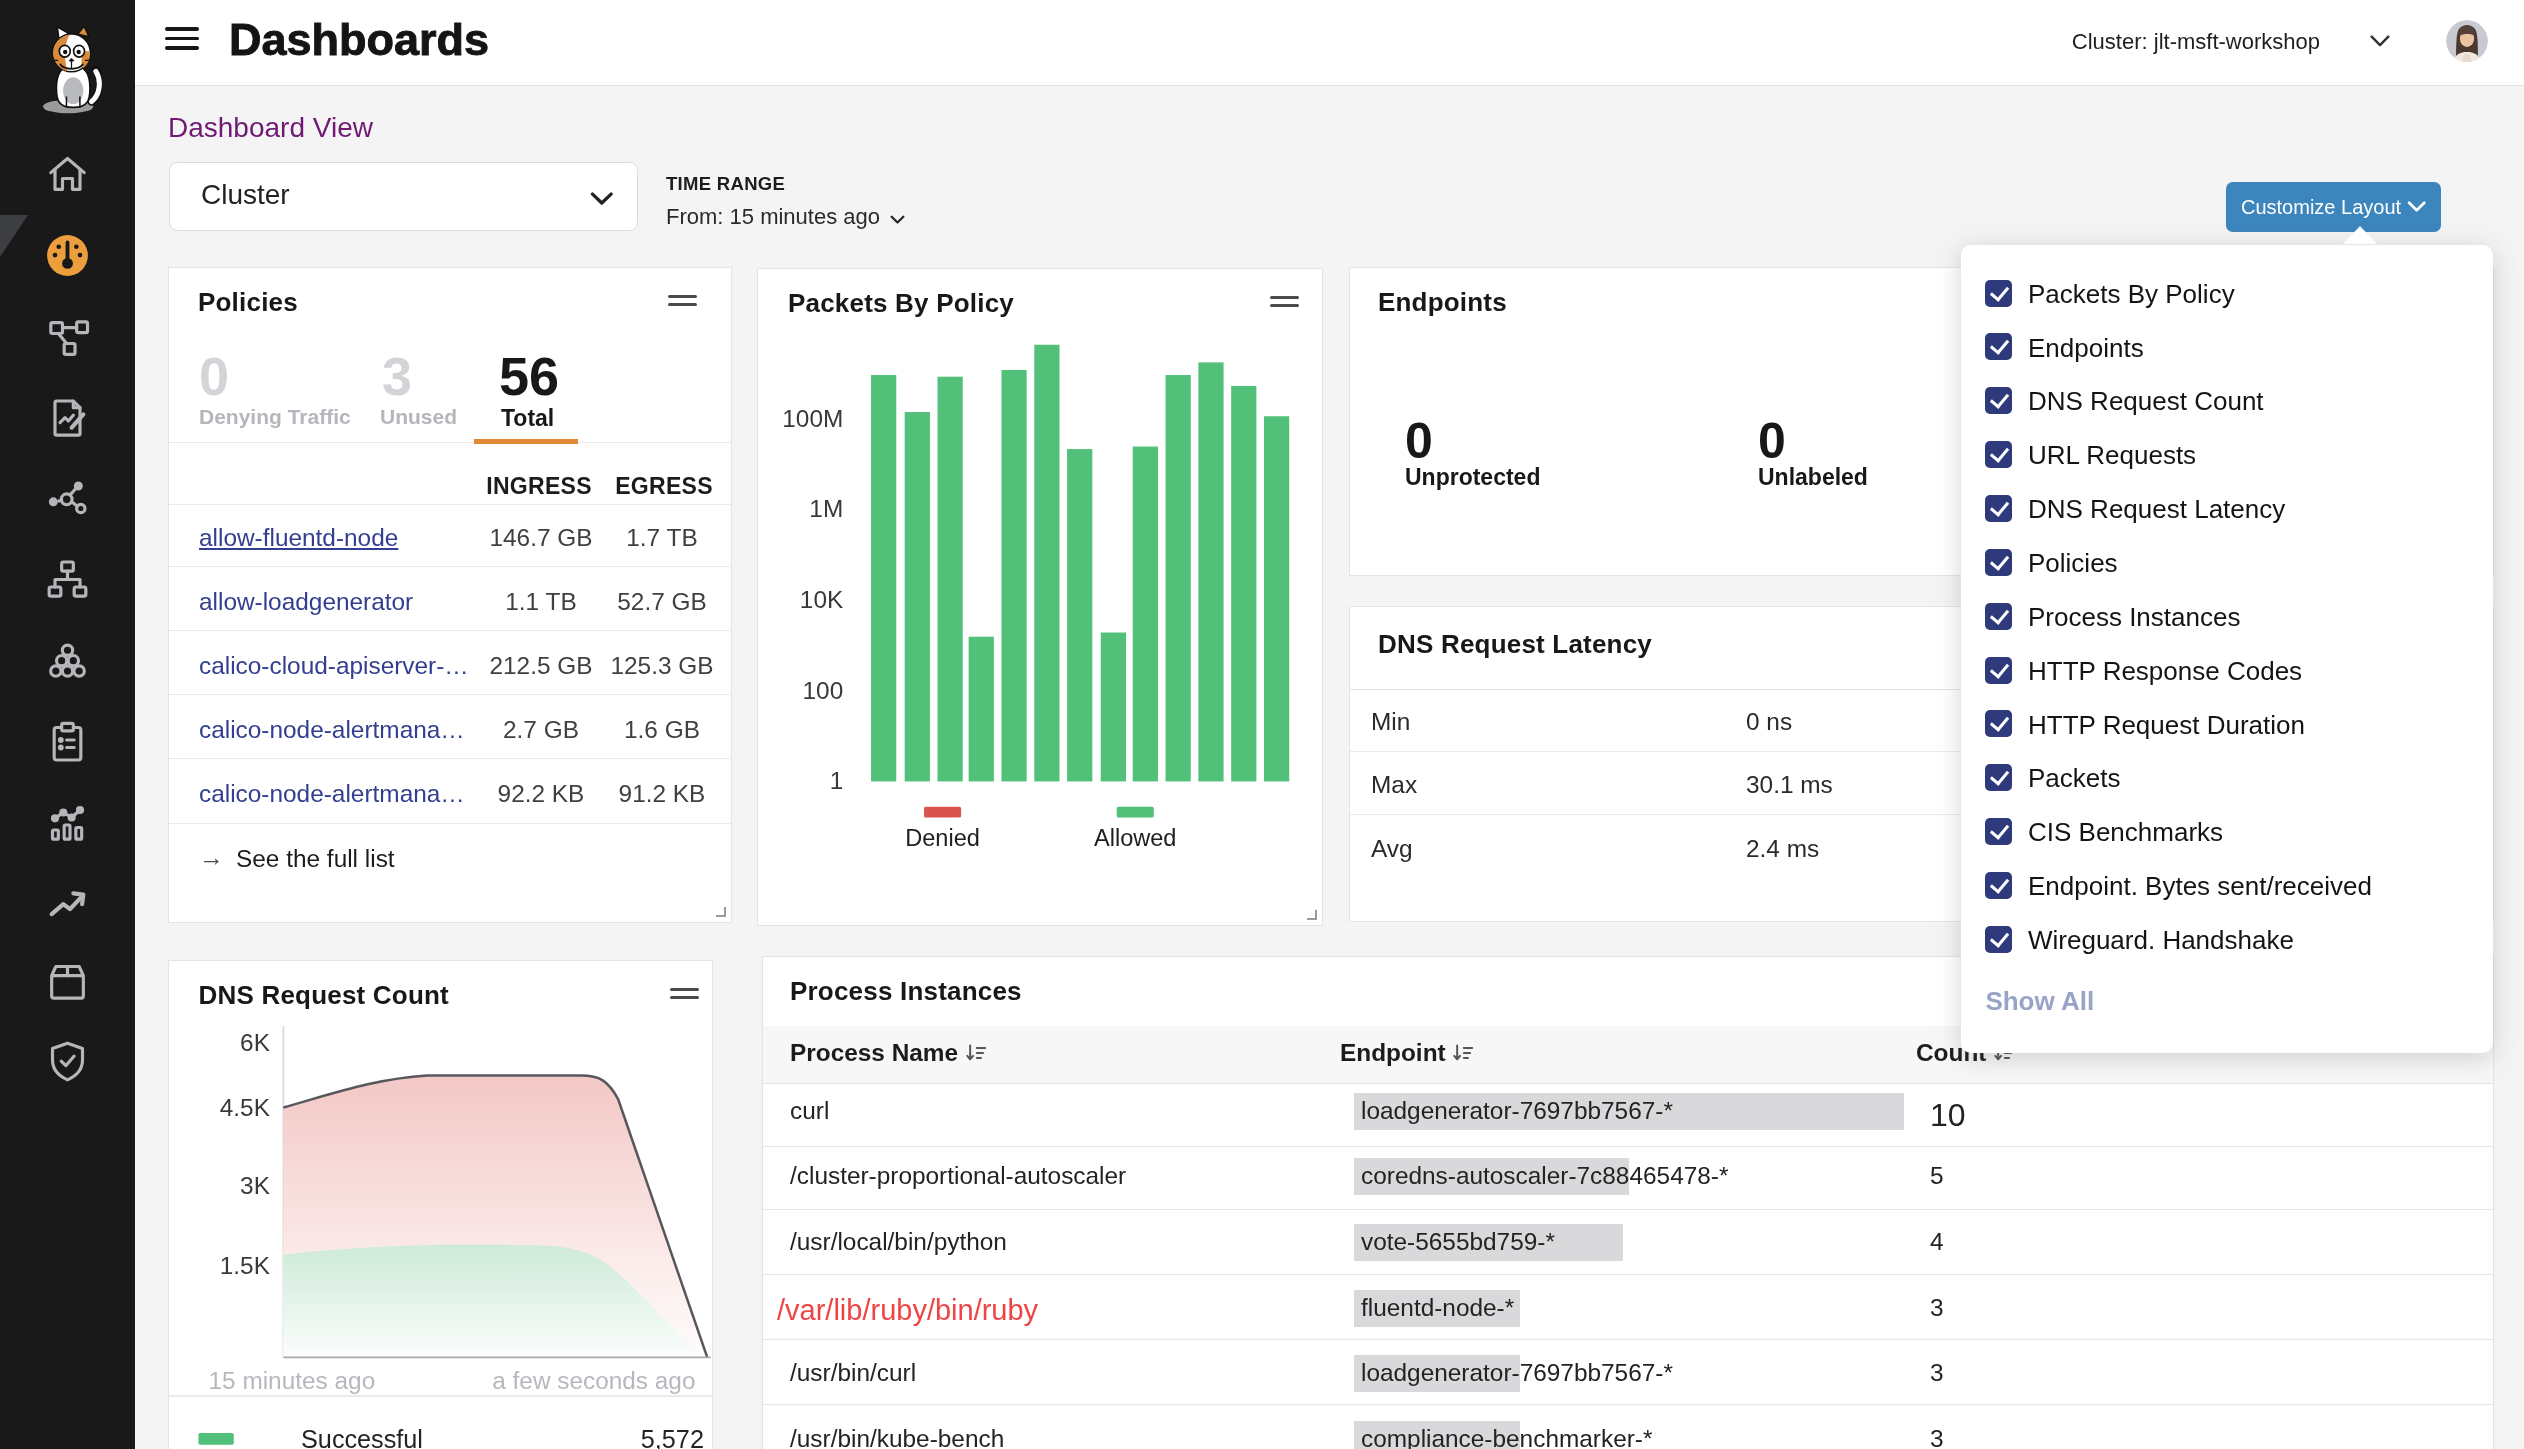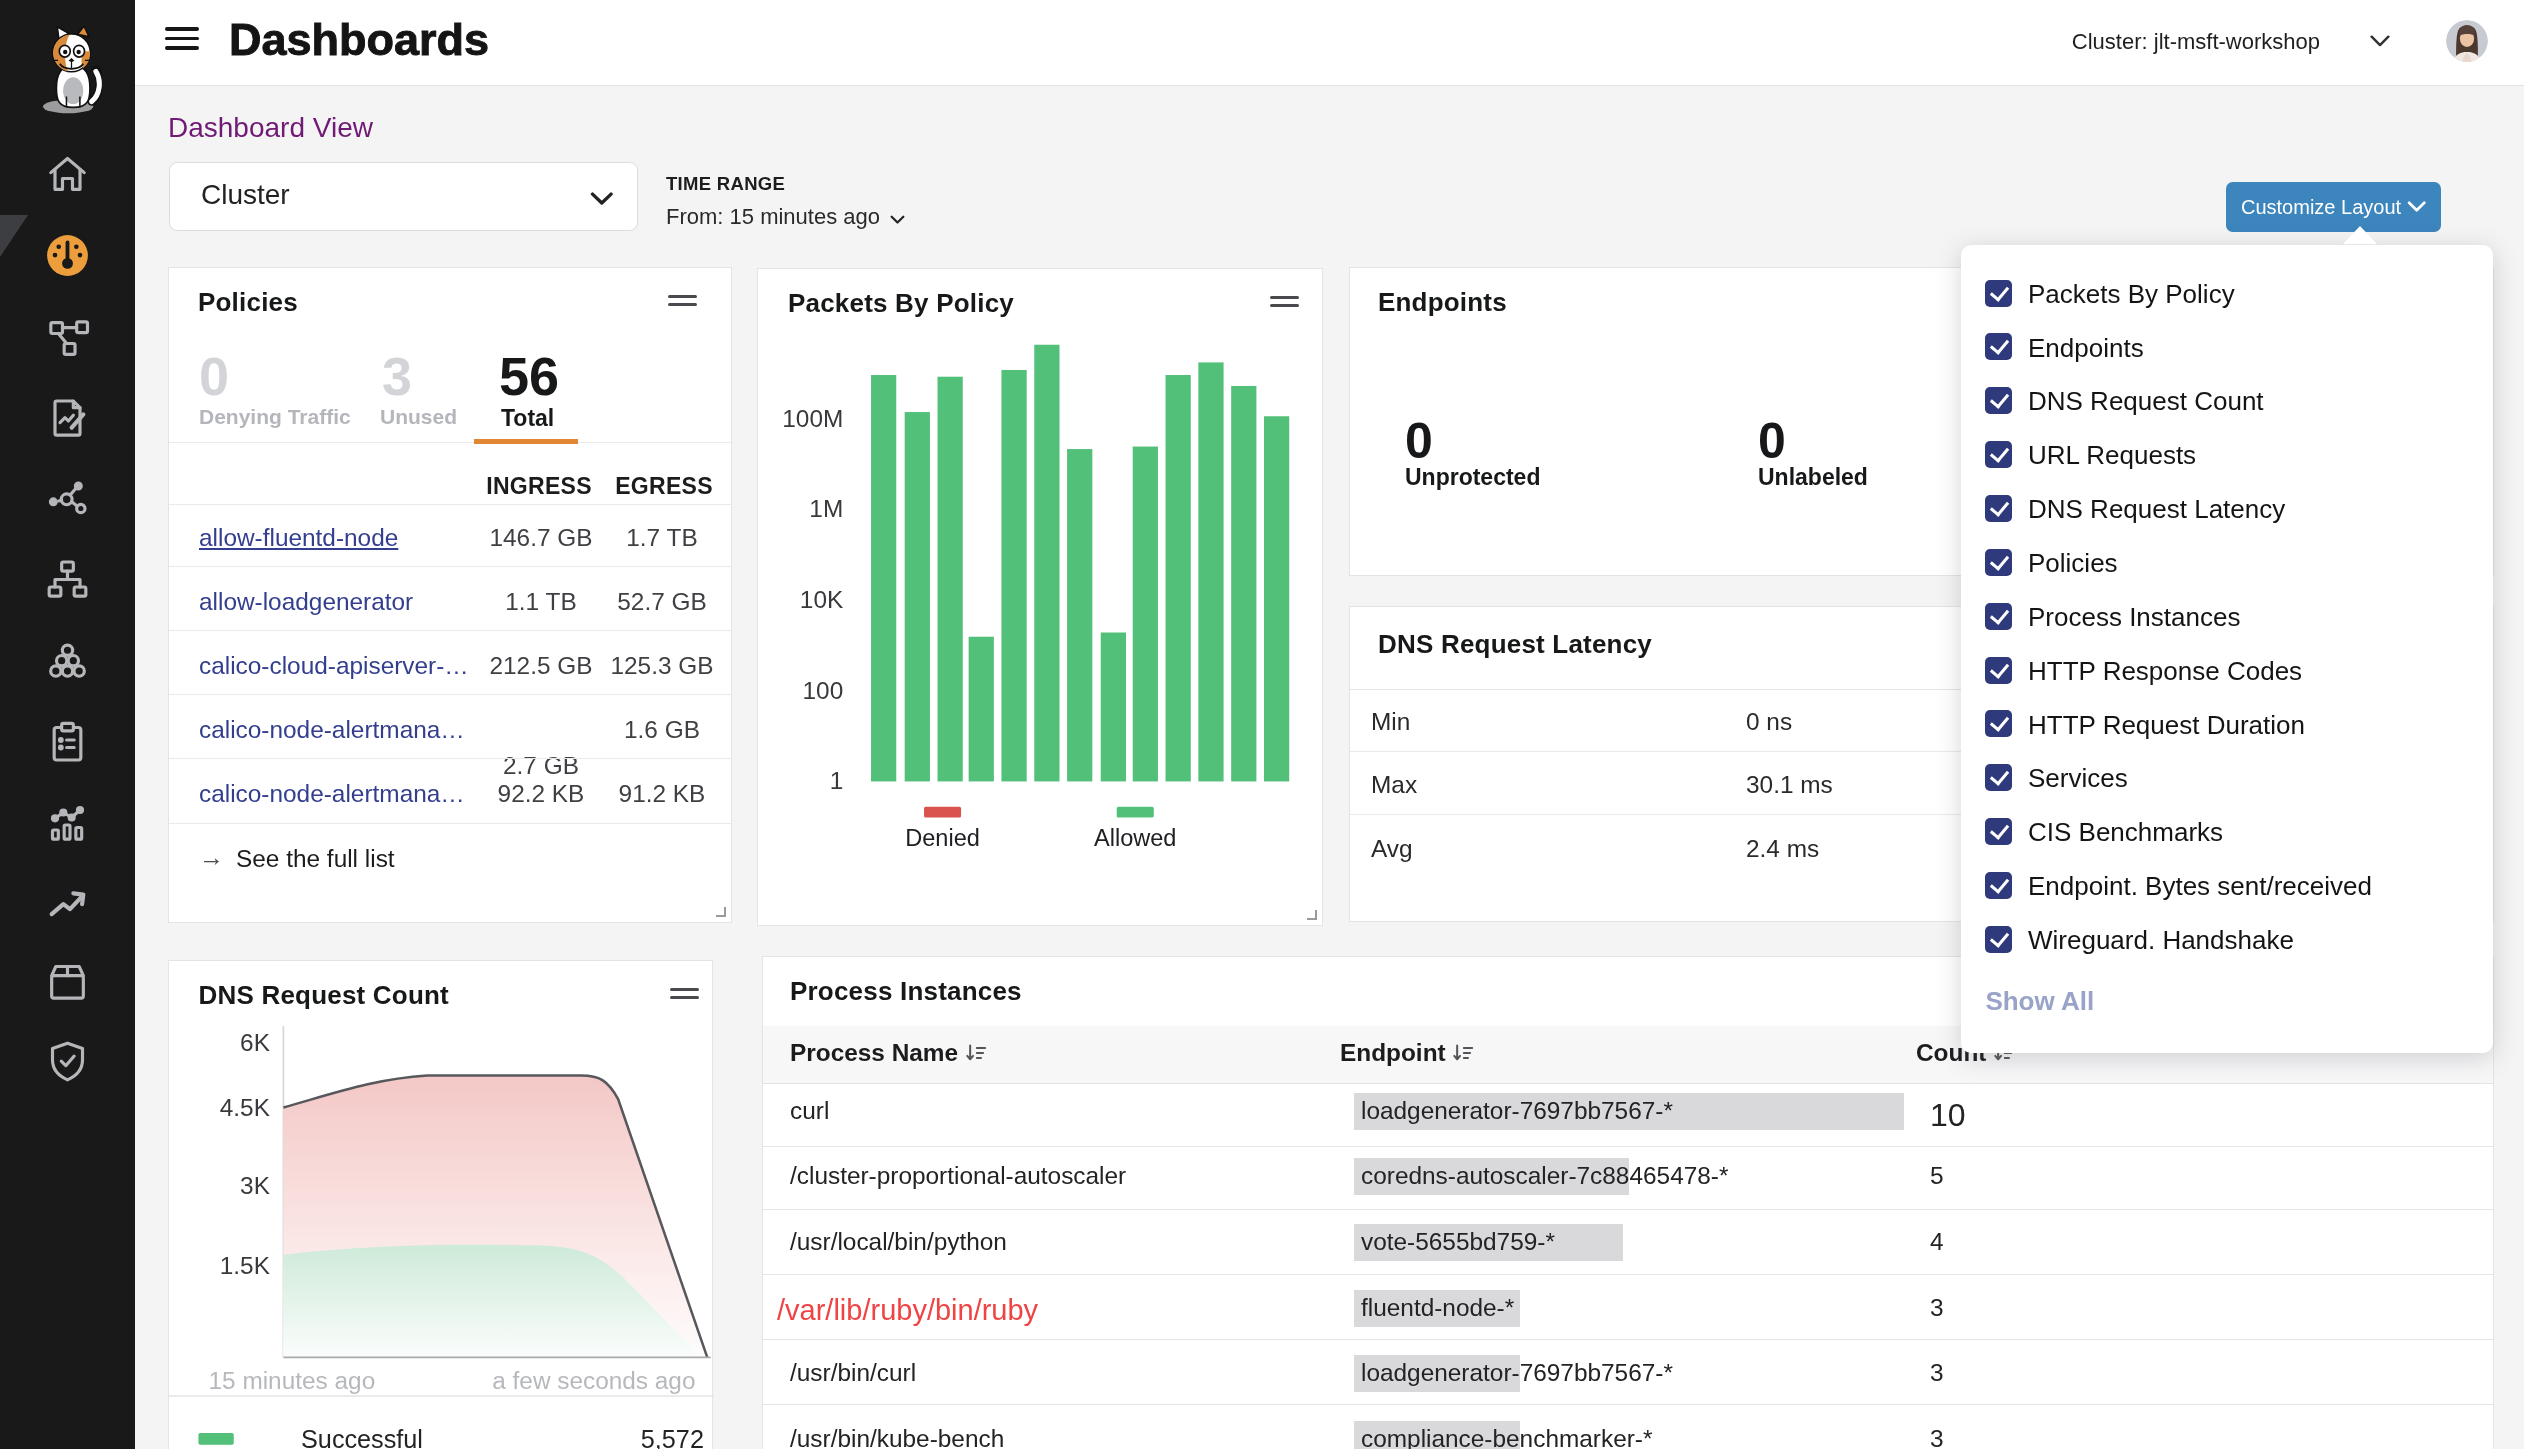--- a/index.html
+++ b/index.html
@@ -219,21 +219,21 @@
     <div class="pborder" style="top:298px;"></div>
     <div class="plink" style="left:30px; top:320px;">allow-loadgenerator</div>
     <div class="pval" style="left:288px; top:320px; width:168px; text-align:center;">1.1 TB</div>
     <div class="pval" style="left:409px; top:320px; width:168px; text-align:center;">52.7 GB</div>
     <div class="pborder" style="top:362px;"></div>
     <div class="plink" style="left:30px; top:384px;">calico-cloud-apiserver-…</div>
     <div class="pval" style="left:288px; top:384px; width:168px; text-align:center;">212.5 GB</div>
     <div class="pval" style="left:409px; top:384px; width:168px; text-align:center;">125.3 GB</div>
     <div class="pborder" style="top:426px;"></div>
     <div class="plink" style="left:30px; top:448px;">calico-node-alertmana…</div>
-    <div class="pval" style="left:288px; top:448px; width:168px; text-align:center;margin-top:36px;">2.7 GB</div>
+    <div class="pval" style="left:288px; top:448px; width:168px; text-align:center;">2.7 GB</div>
     <div class="pval" style="left:409px; top:448px; width:168px; text-align:center;">1.6 GB</div>
     <div class="pborder" style="top:490px;"></div>
     <div class="plink" style="left:30px; top:512px;">calico-node-alertmana…</div>
     <div class="pval" style="left:288px; top:512px; width:168px; text-align:center;">92.2 KB</div>
     <div class="pval" style="left:409px; top:512px; width:168px; text-align:center;">91.2 KB</div>
     <div class="pborder" style="top:555px;"></div>
     <div class="abs" style="left:30px; top:575px; font-size:25px; color:#4a4a4e;">→</div>
     <div class="abs" style="left:67px; top:577px; font-size:24.4px; color:#1c1c1e;">See the full list</div>
     <div class="rhandle"></div>
   </div>
@@ -388,21 +388,21 @@
       <div class="chklbl" style="top:249px;">DNS Request Latency</div>
     <div class="chk" style="top:304px;"></div>
       <div class="chklbl" style="top:303px;">Policies</div>
     <div class="chk" style="top:358px;"></div>
       <div class="chklbl" style="top:357px;">Process Instances</div>
     <div class="chk" style="top:412px;"></div>
       <div class="chklbl" style="top:411px;">HTTP Response Codes</div>
     <div class="chk" style="top:465px;"></div>
       <div class="chklbl" style="top:465px;">HTTP Request Duration</div>
     <div class="chk" style="top:519px;"></div>
-      <div class="chklbl" style="top:518px;">Services</div>
+      <div class="chklbl" style="top:518px;">Packets</div>
     <div class="chk" style="top:573px;"></div>
       <div class="chklbl" style="top:572px;">CIS Benchmarks</div>
     <div class="chk" style="top:627px;"></div>
       <div class="chklbl" style="top:626px;">Endpoint. Bytes sent/received</div>
     <div class="chk" style="top:681px;"></div>
       <div class="chklbl" style="top:680px;">Wireguard. Handshake</div>
     <div id="showall">Show All</div>
   </div>
 
 </div>

